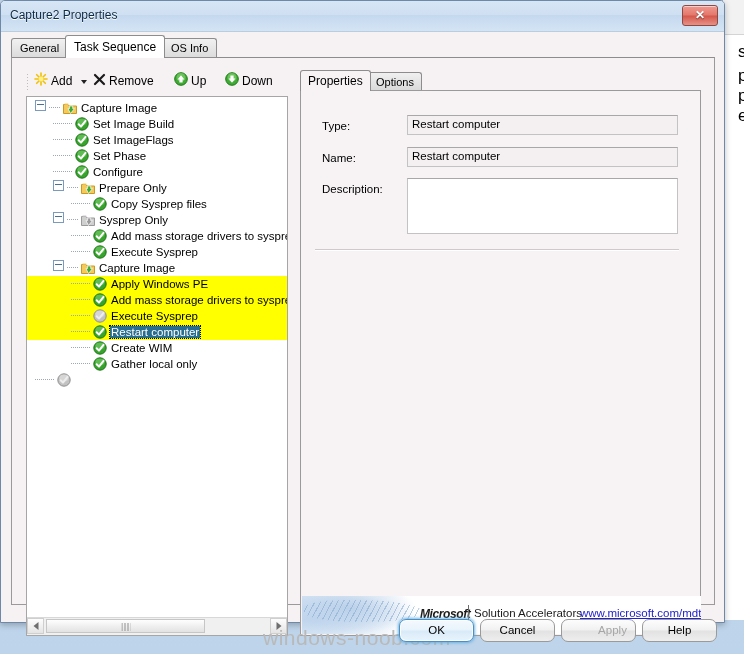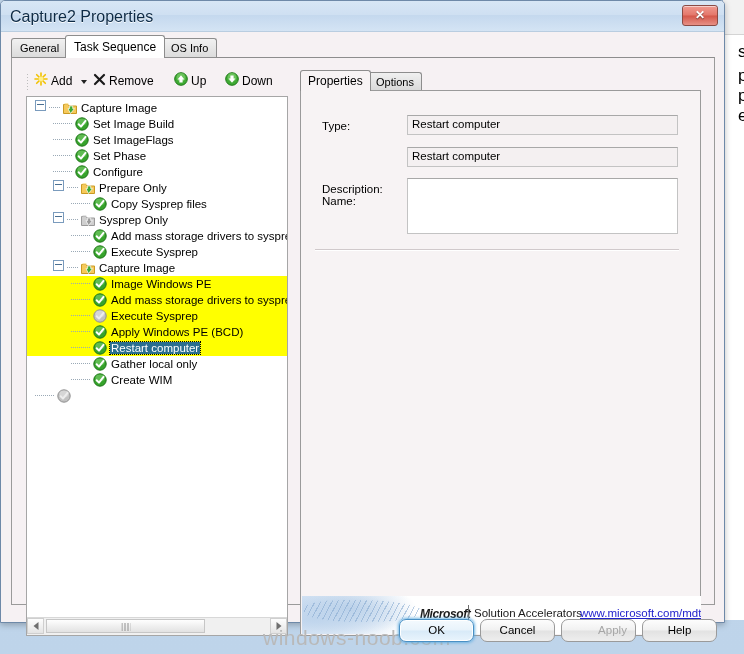--- a/index.html
+++ b/index.html
@@ -49,21 +49,21 @@
   }
   .titlebar {
     position: relative;
     height: 30px;
     background: linear-gradient(to bottom, #d7e6f5 0%, #cfe0f2 45%, #c4d8ee 46%, #d4e4f4 100%);
     border-radius: 4px 4px 0 0;
     border-bottom: 1px solid #b9cde0;
   }
   .titlebar .title {
     position: absolute; left: 9px; top: 7px;
-    font-size: 16px; color: #0d2a45;
+    font-size: 12px; color: #0d2a45;
     text-shadow: 0 1px 0 rgba(255,255,255,.9);
   }
   .closebtn {
     position: absolute; right: 6px; top: 4px;
     width: 34px; height: 19px;
     border: 1px solid #8a4b45;
     border-radius: 3px;
     background: linear-gradient(to bottom, #ef9a90 0%, #e4776b 48%, #d4574a 52%, #e79086 100%);
     box-shadow: inset 0 1px 0 rgba(255,255,255,.55);
     cursor: pointer;
@@ -426,51 +426,46 @@
                 </svg></span><span class="lbl">Execute Sysprep</span></div>
             <div class="trow"><span class="ind" style="width:26px"></span><span class="expander"></span><span class="dot-lead"></span><span class="tico"><svg width="14" height="14" viewBox="0 0 14 14">
                   <path d="M0.5 3.5 L5 3.5 L6.2 5 L13.5 5 L13.5 12.5 L0.5 12.5 Z" fill="#f6c95b" stroke="#c99a22" stroke-width="1"></path>
                   <path d="M1.5 2.3 L5 2.3 L6 3.4 L1.5 3.4 Z" fill="#ffe08a"></path>
                   <path d="M7.5 12.5 L11.5 7.6 L9.7 7.6 L9.7 5 L6.6 5 L6.6 7.6 L5 7.6 Z" fill="#3faa34" stroke="#ffffff" stroke-width=".7"></path>
                 </svg></span><span class="lbl">Capture Image</span></div>
             <div class="trow hl"><span class="ind" style="width:44px"></span><span class="dot-lead" style="width:20px"></span><span class="tico"><svg width="14" height="14" viewBox="0 0 14 14">
                   <circle cx="7" cy="7" r="6.2" fill="#36a32b" stroke="#1d7417" stroke-width="1"></circle>
                   <ellipse cx="7" cy="5" rx="4.6" ry="3.4" fill="#82d272" opacity=".55"></ellipse>
                   <path d="M3.6 7.2 L6 9.6 L10.5 3.9" fill="none" stroke="#ffffff" stroke-width="2" stroke-linecap="round" stroke-linejoin="round"></path>
-                </svg></span><span class="lbl">Image Windows PE</span></div>
+                </svg></span><span class="lbl">Apply Windows PE</span></div>
             <div class="trow hl"><span class="ind" style="width:44px"></span><span class="dot-lead" style="width:20px"></span><span class="tico"><svg width="14" height="14" viewBox="0 0 14 14">
                   <circle cx="7" cy="7" r="6.2" fill="#36a32b" stroke="#1d7417" stroke-width="1"></circle>
                   <ellipse cx="7" cy="5" rx="4.6" ry="3.4" fill="#82d272" opacity=".55"></ellipse>
                   <path d="M3.6 7.2 L6 9.6 L10.5 3.9" fill="none" stroke="#ffffff" stroke-width="2" stroke-linecap="round" stroke-linejoin="round"></path>
                 </svg></span><span class="lbl">Add mass storage drivers to sysprep.i</span></div>
             <div class="trow hl"><span class="ind" style="width:44px"></span><span class="dot-lead" style="width:20px"></span><span class="tico"><svg width="14" height="14" viewBox="0 0 14 14">
                   <circle cx="7" cy="7" r="6.2" fill="#c2c2c2" stroke="#8f8f8f" stroke-width="1"></circle>
                   <ellipse cx="7" cy="5" rx="4.6" ry="3.4" fill="#e2e2e2" opacity=".6"></ellipse>
                   <path d="M3.6 7.2 L6 9.6 L10.5 3.9" fill="none" stroke="#ededed" stroke-width="2" stroke-linecap="round" stroke-linejoin="round"></path>
                 </svg></span><span class="lbl">Execute Sysprep</span></div>
-            <div class="trow hl"><span class="ind" style="width:44px"></span><span class="dot-lead" style="width:20px"></span><span class="tico"><svg width="14" height="14" viewBox="0 0 14 14">
-                  <circle cx="7" cy="7" r="6.2" fill="#36a32b" stroke="#1d7417" stroke-width="1"></circle>
-                  <ellipse cx="7" cy="5" rx="4.6" ry="3.4" fill="#82d272" opacity=".55"></ellipse>
-                  <path d="M3.6 7.2 L6 9.6 L10.5 3.9" fill="none" stroke="#ffffff" stroke-width="2" stroke-linecap="round" stroke-linejoin="round"></path>
-                </svg></span><span class="lbl">Apply Windows PE (BCD)</span></div>
             <div class="trow hl sel"><span class="ind" style="width:44px"></span><span class="dot-lead" style="width:20px"></span><span class="tico"><svg width="14" height="14" viewBox="0 0 14 14">
                   <circle cx="7" cy="7" r="6.2" fill="#36a32b" stroke="#1d7417" stroke-width="1"></circle>
                   <ellipse cx="7" cy="5" rx="4.6" ry="3.4" fill="#82d272" opacity=".55"></ellipse>
                   <path d="M3.6 7.2 L6 9.6 L10.5 3.9" fill="none" stroke="#ffffff" stroke-width="2" stroke-linecap="round" stroke-linejoin="round"></path>
                 </svg></span><span class="lbl">Restart computer</span></div>
             <div class="trow"><span class="ind" style="width:44px"></span><span class="dot-lead" style="width:20px"></span><span class="tico"><svg width="14" height="14" viewBox="0 0 14 14">
                   <circle cx="7" cy="7" r="6.2" fill="#36a32b" stroke="#1d7417" stroke-width="1"></circle>
                   <ellipse cx="7" cy="5" rx="4.6" ry="3.4" fill="#82d272" opacity=".55"></ellipse>
                   <path d="M3.6 7.2 L6 9.6 L10.5 3.9" fill="none" stroke="#ffffff" stroke-width="2" stroke-linecap="round" stroke-linejoin="round"></path>
+                </svg></span><span class="lbl">Create WIM</span></div>
+            <div class="trow"><span class="ind" style="width:44px"></span><span class="dot-lead" style="width:20px"></span><span class="tico"><svg width="14" height="14" viewBox="0 0 14 14">
+                  <circle cx="7" cy="7" r="6.2" fill="#36a32b" stroke="#1d7417" stroke-width="1"></circle>
+                  <ellipse cx="7" cy="5" rx="4.6" ry="3.4" fill="#82d272" opacity=".55"></ellipse>
+                  <path d="M3.6 7.2 L6 9.6 L10.5 3.9" fill="none" stroke="#ffffff" stroke-width="2" stroke-linecap="round" stroke-linejoin="round"></path>
                 </svg></span><span class="lbl">Gather local only</span></div>
-            <div class="trow"><span class="ind" style="width:44px"></span><span class="dot-lead" style="width:20px"></span><span class="tico"><svg width="14" height="14" viewBox="0 0 14 14">
-                  <circle cx="7" cy="7" r="6.2" fill="#36a32b" stroke="#1d7417" stroke-width="1"></circle>
-                  <ellipse cx="7" cy="5" rx="4.6" ry="3.4" fill="#82d272" opacity=".55"></ellipse>
-                  <path d="M3.6 7.2 L6 9.6 L10.5 3.9" fill="none" stroke="#ffffff" stroke-width="2" stroke-linecap="round" stroke-linejoin="round"></path>
-                </svg></span><span class="lbl">Create WIM</span></div>
             <div class="trow"><span class="ind" style="width:8px"></span><span class="dot-lead" style="width:20px"></span><span class="tico"><svg width="14" height="14" viewBox="0 0 14 14">
                   <circle cx="7" cy="7" r="6.2" fill="#c2c2c2" stroke="#8f8f8f" stroke-width="1"></circle>
                   <ellipse cx="7" cy="5" rx="4.6" ry="3.4" fill="#e2e2e2" opacity=".6"></ellipse>
                   <path d="M3.6 7.2 L6 9.6 L10.5 3.9" fill="none" stroke="#ededed" stroke-width="2" stroke-linecap="round" stroke-linejoin="round"></path>
                 </svg></span></div>
           </div>
 
         <div class="hscroll">
           <div class="hs-arrow left">
               <i></i>
@@ -487,21 +482,21 @@
       <div class="rightpanel">
         <div class="inner-tabstrip">
           <div class="inner-tab active" style="left:0px;">Properties</div>
           <div class="inner-tab" style="left:68px;">Options</div>
         </div>
 
         <div class="inner-panel">
           <div class="field-label" style="left:21px; top:29px;">Type:</div>
           <div class="field-input readonlyish" style="left:106px; top:24px; width:271px; height:20px;">Restart computer</div>
 
-          <div class="field-label" style="left:21px; top:61px;margin-top:43px;">Name:</div>
+          <div class="field-label" style="left:21px; top:61px;">Name:</div>
           <div class="field-input readonlyish" style="left:106px; top:56px; width:271px; height:20px;">Restart computer</div>
 
           <div class="field-label" style="left:21px; top:92px;">Description:</div>
           <div class="field-input white" style="left:106px; top:87px; width:271px; height:56px;"></div>
 
           <div class="sep" style="left:14px; top:158px; width:364px;"></div>
 
           <div class="ms-banner">
             <div class="ms-swoosh"></div>
             <div class="ms-logo">Microsoft</div>

